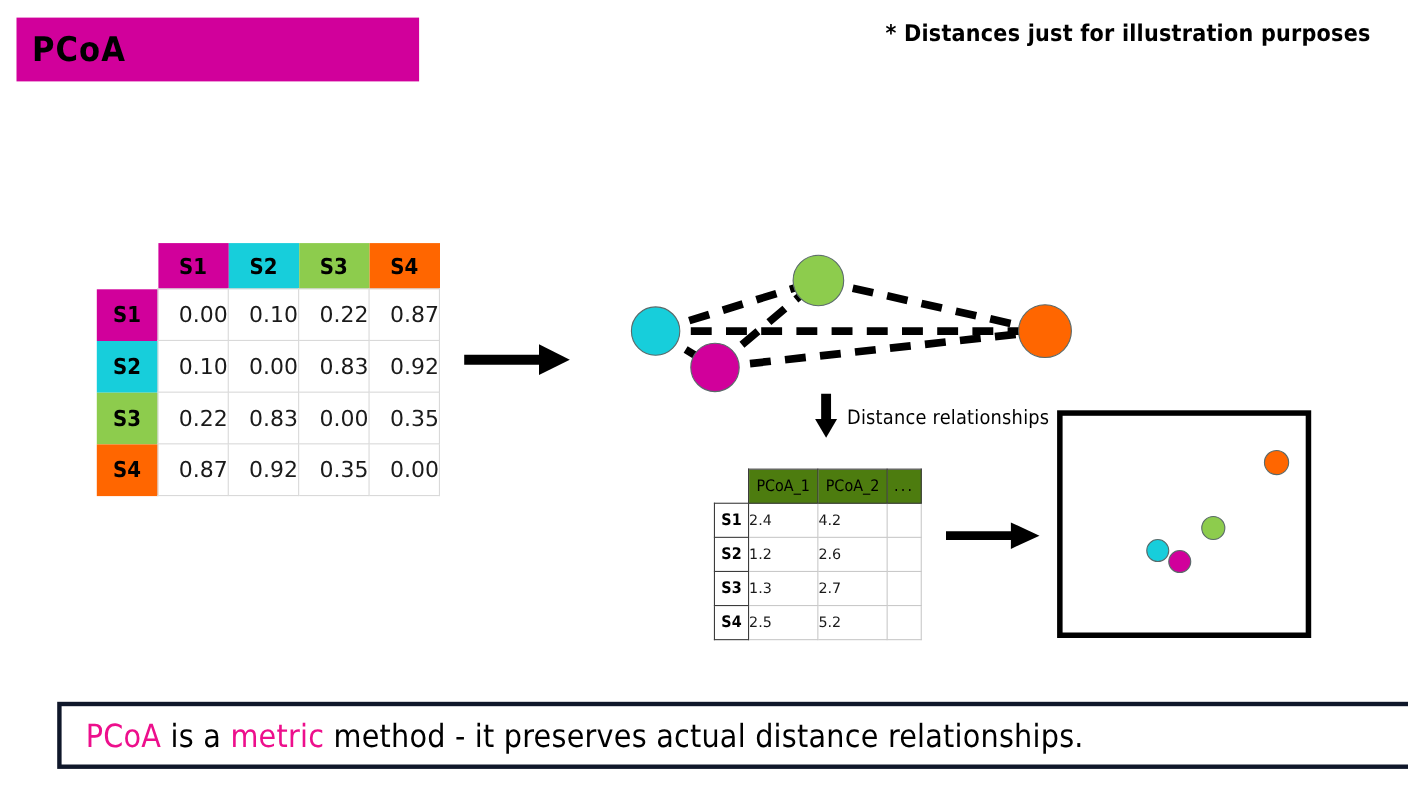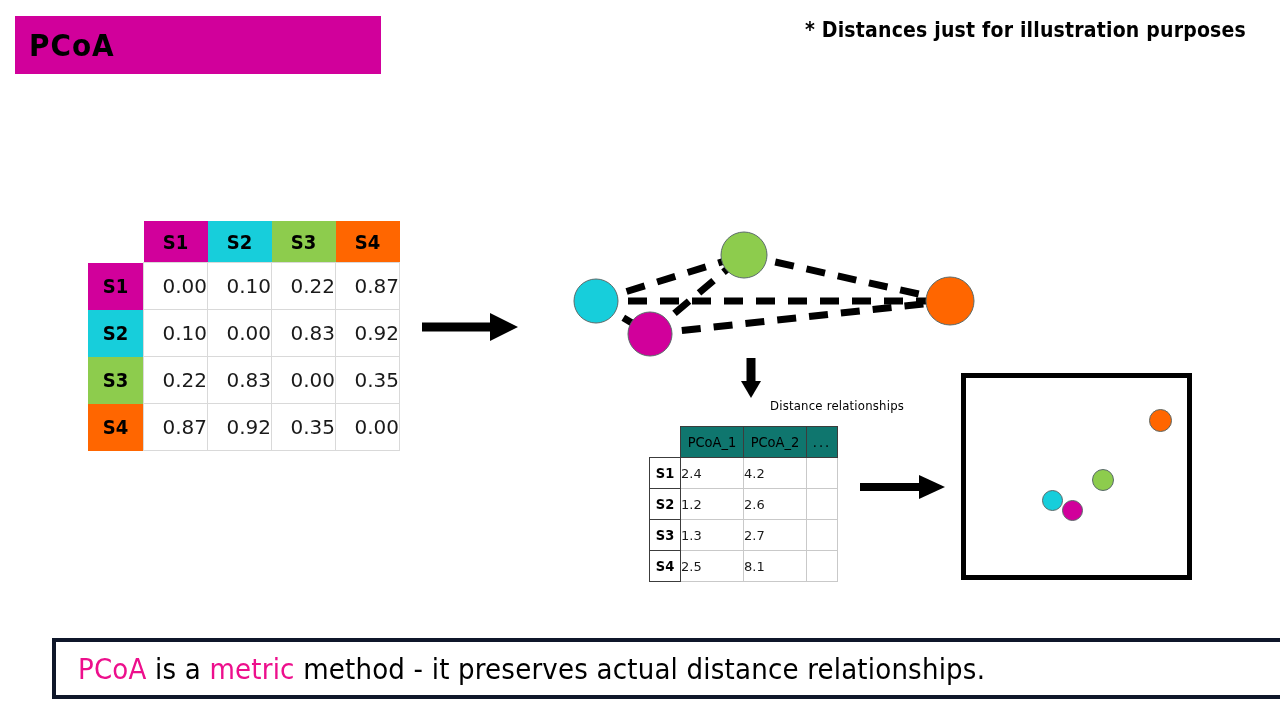--- a/index.html
+++ b/index.html
@@ -106,25 +106,24 @@
   
   .arrow-svg { position: absolute; }
   #arrow-matrix-to-network { left: 418px; top: 305px; }
   #arrow-network-to-coords { left: 738px; top: 356px; }
   #arrow-coords-to-scatter { left: 857px; top: 468px; }
 
   #distance-rel-label {
     position: absolute;
     left: 770px;
     top: 369px;
-    font-size: 13px;
+    font-size: 18px;
     color: #000000;
     white-space: nowrap;
     letter-spacing: 0.2px;
-    margin-top: 29px;
   }
 
   
   #network-diagram {
     position: absolute;
     left: 550px;
     top: 220px;
     width: 440px;
     height: 160px;
   }
@@ -148,21 +147,21 @@
     border: none;
   }
   #coords-table .colhead {
     width: 62px;
     height: 30px;
     text-align: center;
     vertical-align: middle;
     font-size: 14.5px;
     color: #000000;
     border: 1px solid #3c3c3c;
-    background: #0f766e;
+    background: #4d7c0f;
   }
   #coords-table .colhead.narrow {
     width: 30px;
     letter-spacing: 2px;
   }
   #coords-table .rowhead {
     width: 30px;
     height: 30px;
     text-align: center;
     vertical-align: middle;
@@ -325,21 +324,21 @@
     </tr>
     <tr>
       <td class="rowhead">S3</td>
       <td class="cell">1.3</td>
       <td class="cell">2.7</td>
       <td class="cell narrow"></td>
     </tr>
     <tr>
       <td class="rowhead">S4</td>
       <td class="cell">2.5</td>
-      <td class="cell">8.1</td>
+      <td class="cell">5.2</td>
       <td class="cell narrow"></td>
     </tr>
   </tbody>
 </table>
 
 <svg id="arrow-coords-to-scatter" class="arrow-svg" width="92" height="38">
   <line x1="3" y1="19" x2="66" y2="19" stroke="#000000" stroke-width="8"></line>
   <polygon points="62,7 88,19 62,31" fill="#000000"></polygon>
 </svg>
 

